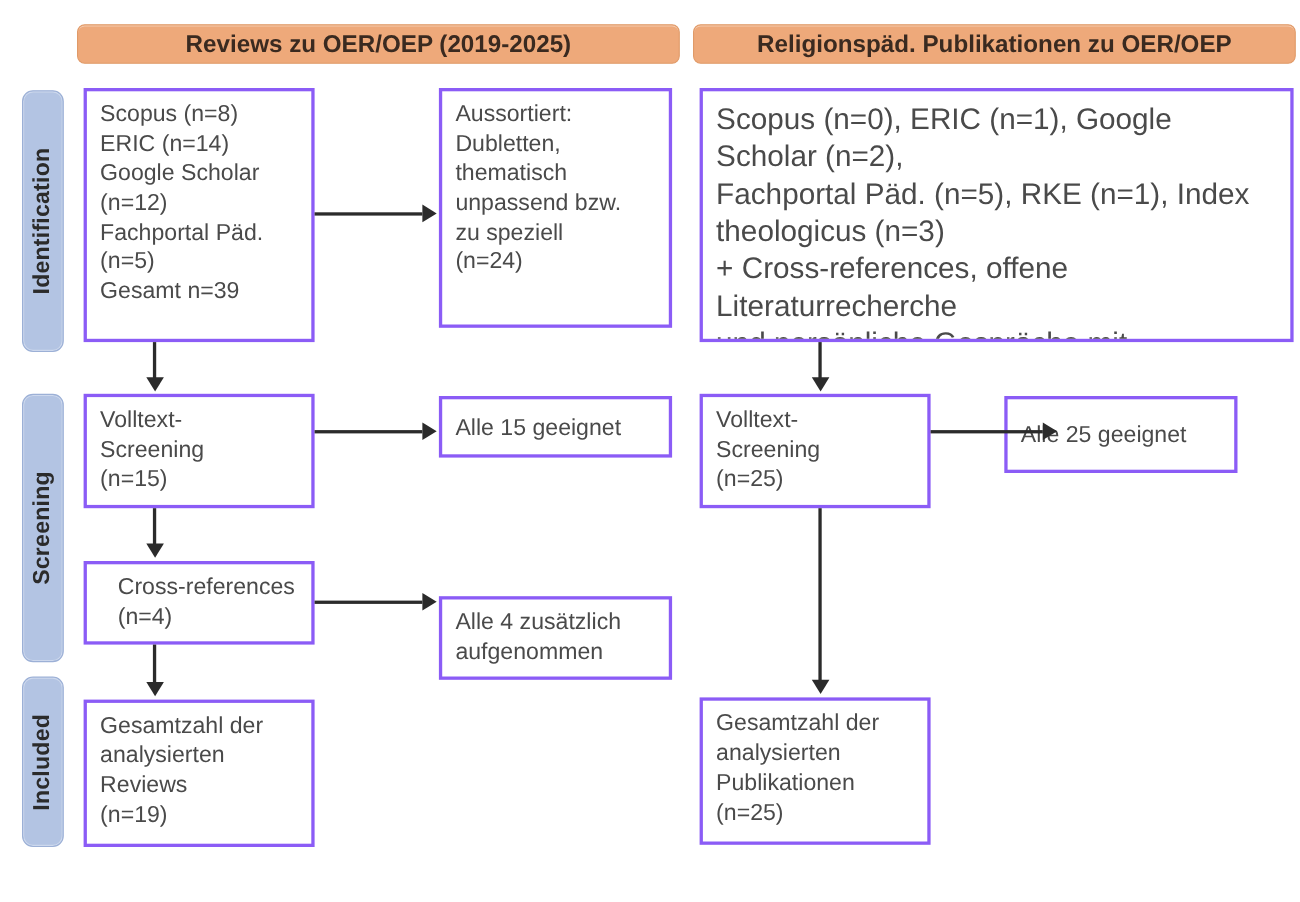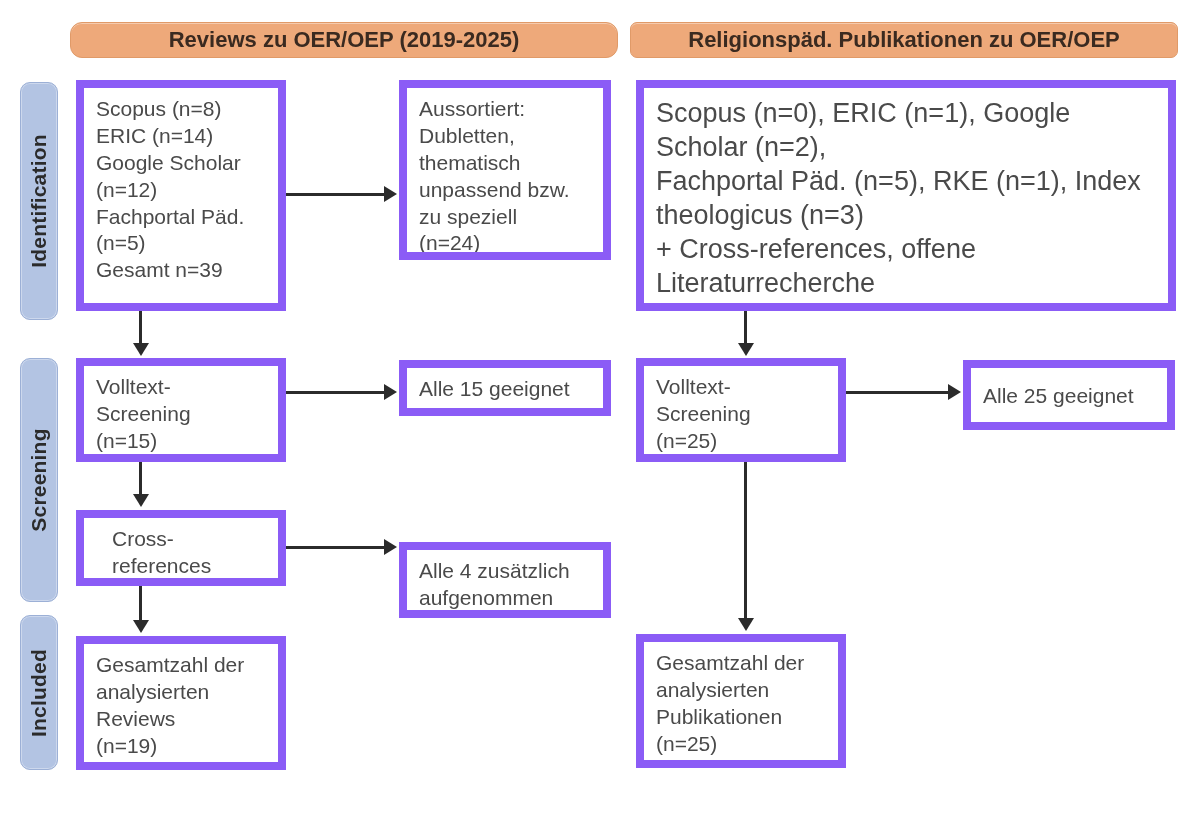--- a/index.html
+++ b/index.html
@@ -50,21 +50,21 @@
     color: #3a2a20;
     font-size: 22px;
     font-weight: bold;
     box-shadow: inset 0 1px 0 rgba(255,255,255,0.4);
   }
 
   
   .flow-box {
     position: absolute;
     background: #ffffff;
-    border: 8px solid #8b5cf6;
+    border: 3px solid #8b5cf6;
     box-sizing: border-box;
     padding: 8px 10px 6px 12px;
     font-size: 21px;
     line-height: 1.28;
     color: #4a4a4a;
     white-space: pre-line;
     overflow: hidden;
   }
   .flow-box.dense {
     font-size: 27px;
@@ -109,37 +109,37 @@
   </div>
 
   <div class="stage-pill" style="left:20px; top:358px; width:36px; height:242px;">
     <span class="stage-label">Screening</span>
   </div>
 
   <div class="stage-pill" style="left:20px; top:615px; width:36px; height:153px;">
     <span class="stage-label">Included</span>
   </div>
 
-  <div class="col-header" style="left:70px; top:22px; width:546px; height:34px;border-radius:12px;">
+  <div class="col-header" style="left:70px; top:22px; width:546px; height:34px;">
     <span>Reviews zu OER/OEP (2019-2025)</span>
   </div>
 
   <div class="col-header" style="left:630px; top:22px; width:546px; height:34px;text-align:center;">
     <span>Religionspäd. Publikationen zu OER/OEP</span>
   </div>
 
   <div class="flow-box" style="left:76px; top:80px; width:210px; height:231px;">Scopus (n=8)
 ERIC (n=14)
 Google Scholar
 (n=12)
 Fachportal Päd.
 (n=5)
 Gesamt n=39</div>
 
-  <div class="flow-box" style="left:399px; top:80px; width:212px; height:180px;">Aussortiert:
+  <div class="flow-box" style="left:399px; top:80px; width:212px; height:218px;">Aussortiert:
 Dubletten,
 thematisch
 unpassend bzw.
 zu speziell
 (n=24)</div>
 
   <div class="conn conn-h" style="left:286px; top:193px; width:98px;"></div>
   <div class="arrowhead arrow-right" style="left:384px; top:186px;"></div>
 
   <div class="conn conn-v" style="left:139px; top:311px; width:3px; height:34px;"></div>
@@ -182,21 +182,21 @@
 (n=13)
 Gesamt n=25</div>
 
   <div class="conn conn-v" style="left:744px; top:311px; width:3px; height:34px;"></div>
   <div class="arrowhead arrow-down" style="left:738px; top:343px;"></div>
 
   <div class="flow-box" style="left:636px; top:358px; width:210px; height:104px;">Volltext-
 Screening
 (n=25)</div>
 
-  <div class="flow-box center-v" style="left:963px; top:360px; width:212px; height:70px;">Alle 25 geeignet</div>
+  <div class="flow-box center-v" style="left:913px; top:360px; width:212px; height:70px;">Alle 25 geeignet</div>
 
   <div class="conn conn-h" style="left:846px; top:391px; width:102px;"></div>
   <div class="arrowhead arrow-right" style="left:948px; top:384px;"></div>
 
   <div class="conn conn-v" style="left:744px; top:462px; width:3px; height:158px;"></div>
   <div class="arrowhead arrow-down" style="left:738px; top:618px;"></div>
 
   <div class="flow-box" style="left:636px; top:634px; width:210px; height:134px;">Gesamtzahl der
 analysierten
 Publikationen

